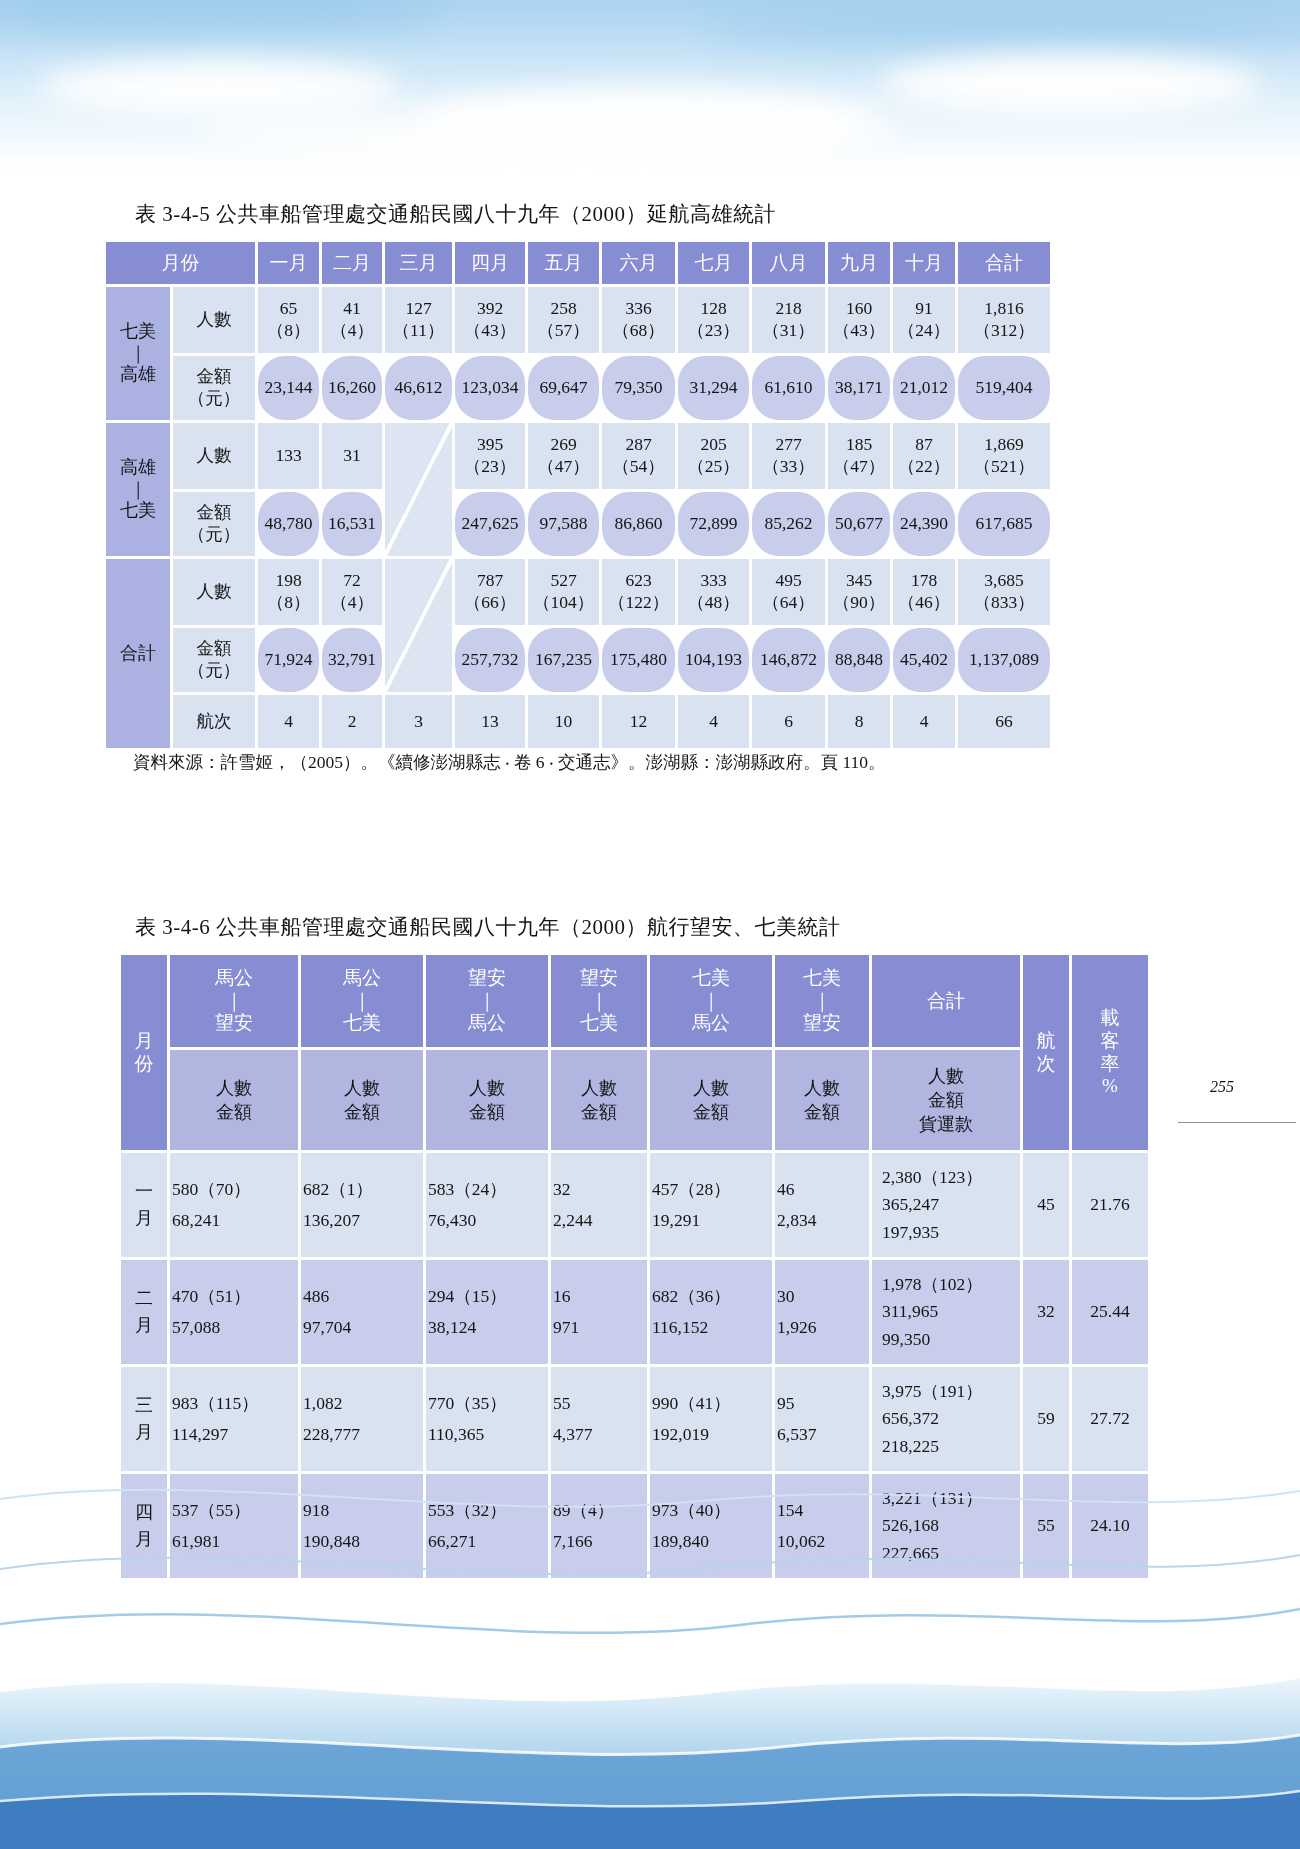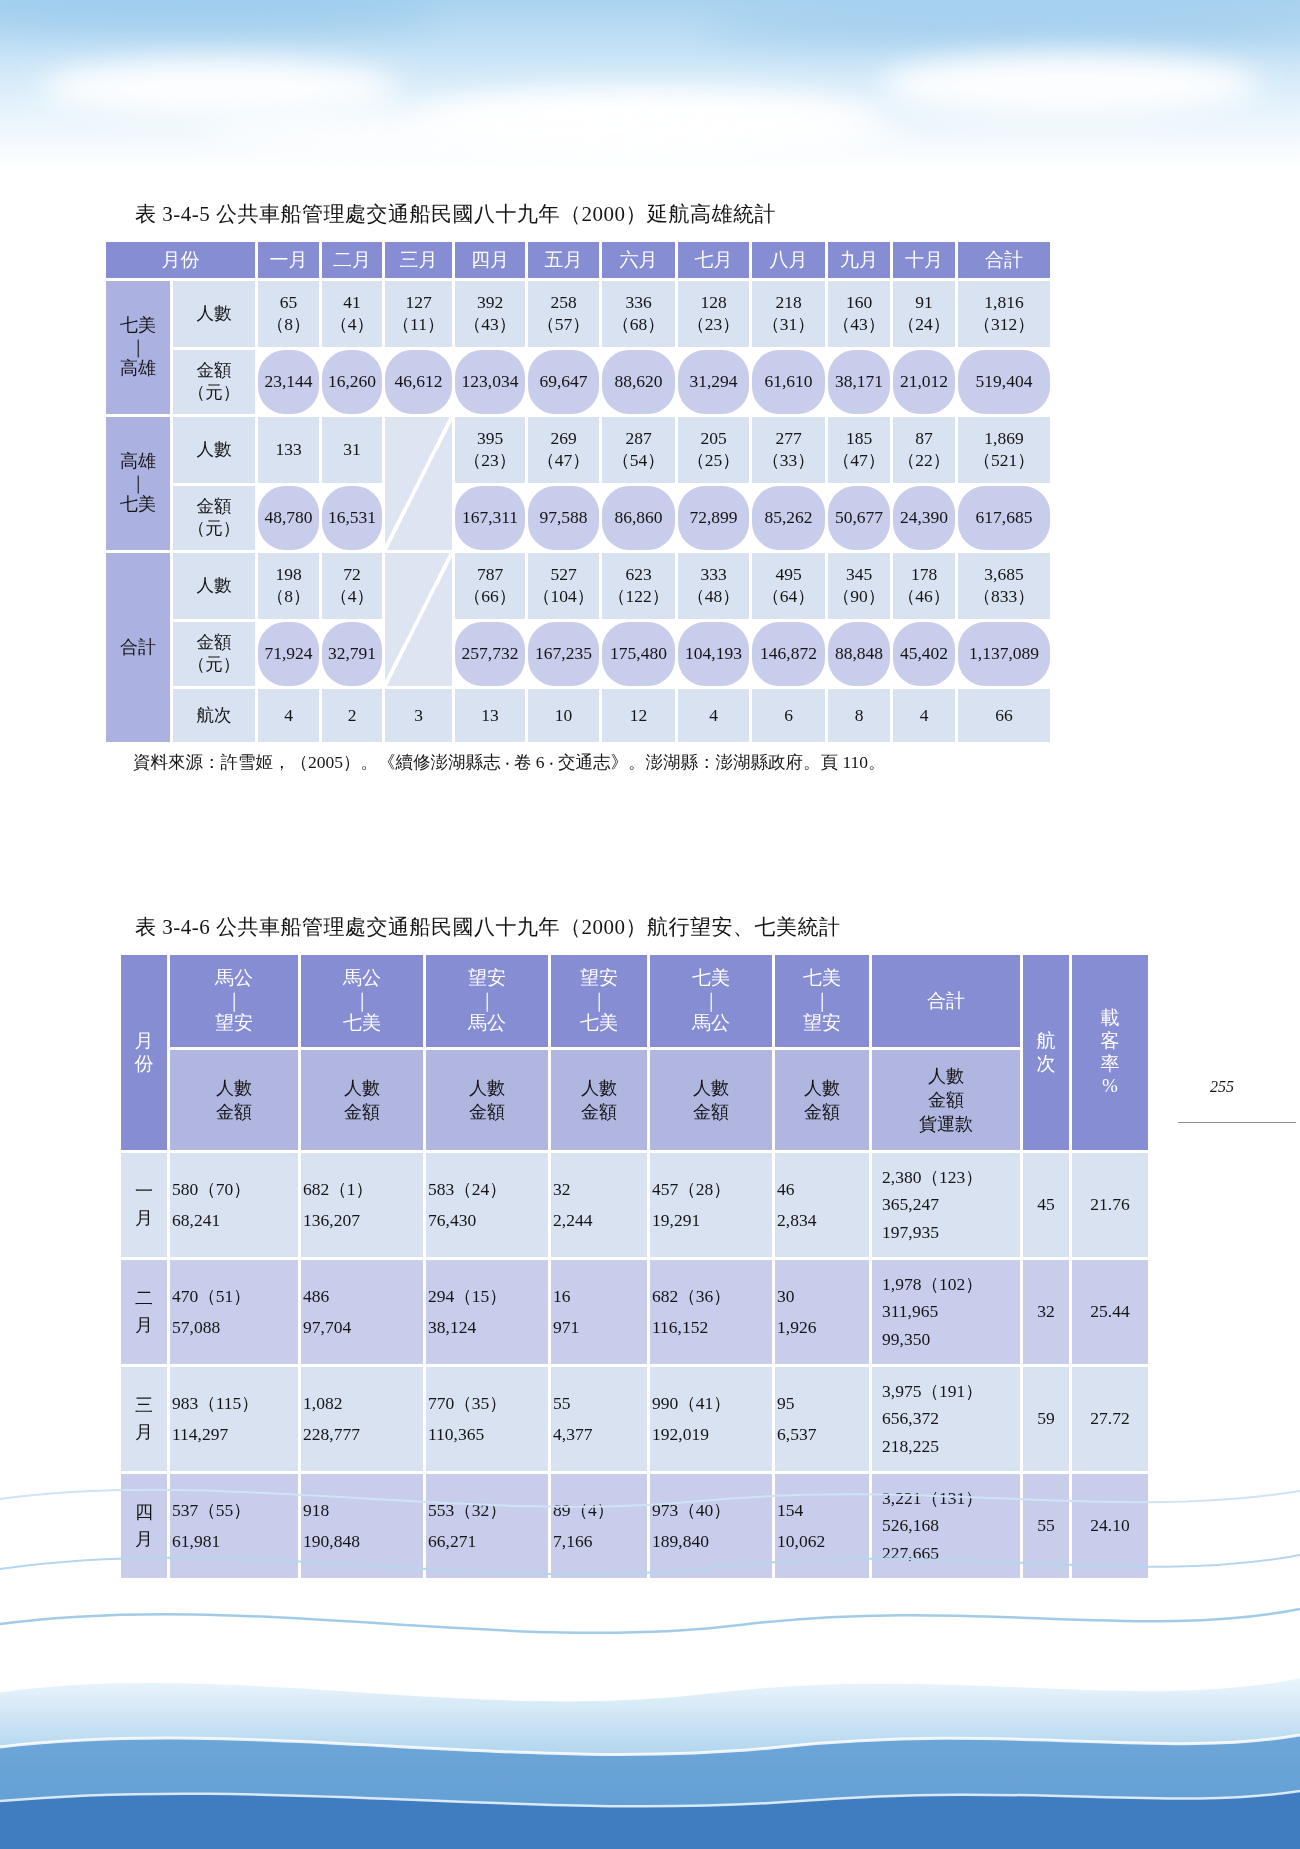--- a/index.html
+++ b/index.html
@@ -37,21 +37,21 @@
          padding:1px 2px; line-height:1.25; overflow:hidden;}
   .hdr  {background:#878dd3; color:#ffffff; font-size:19px; line-height:1.2;}
   .gl   {background:#abb1e0; font-size:18px; line-height:1.2;}
   .lb   {background:#d8e2f0; font-size:17.5px;}
   .lv   {background:#c7cdea; font-size:17.5px;border-radius:27px;}
   .sub  {background:#b0b6e0; font-size:18px; line-height:1.35;}
   .diag {background:linear-gradient(to bottom right,#dce5f1 48.2%,#ffffff 48.2% 51.4%,#dce5f1 51.4%);}
 
   
   #table1 {left:103px; top:239px; width:920px;}
-  #table1 tr.rh {height:36px;margin-top:24px;}
+  #table1 tr.rh {height:42px;margin-top:24px;}
   #table1 tr.rp {height:66px;}
   #table1 tr.ra {height:64px;}
   #table1 tr.rt {height:53px;}
 
   
   #table2 {left:118px; top:952px; width:1024px;}
   #table2 tr.h1 {height:92px;}
   #table2 tr.h2 {height:100px;}
   #table2 tr.dr {height:104px;}
   #table2 .rowa td {background:#d8e2f0;}
@@ -137,21 +137,21 @@
 （312）</td>
     </tr>
     <tr class="ra">
       <td class="lb">金額
 （元）</td>
       <td class="lv">23,144</td>
       <td class="lv">16,260</td>
       <td class="lv">46,612</td>
       <td class="lv">123,034</td>
       <td class="lv">69,647</td>
-      <td class="lv">88,620</td>
+      <td class="lv">79,350</td>
       <td class="lv">31,294</td>
       <td class="lv">61,610</td>
       <td class="lv">38,171</td>
       <td class="lv">21,012</td>
       <td class="lv">519,404</td>
     </tr>
     <tr class="rp">
       <td class="gl" rowspan="2">高雄
 ｜
 七美</td>
@@ -174,21 +174,21 @@
       <td class="lb">87
 （22）</td>
       <td class="lb">1,869
 （521）</td>
     </tr>
     <tr class="ra">
       <td class="lb">金額
 （元）</td>
       <td class="lv">48,780</td>
       <td class="lv">16,531</td>
-      <td class="lv">167,311</td>
+      <td class="lv">247,625</td>
       <td class="lv">97,588</td>
       <td class="lv">86,860</td>
       <td class="lv">72,899</td>
       <td class="lv">85,262</td>
       <td class="lv">50,677</td>
       <td class="lv">24,390</td>
       <td class="lv">617,685</td>
     </tr>
     <tr class="rp">
       <td class="gl" rowspan="3">合計</td>

